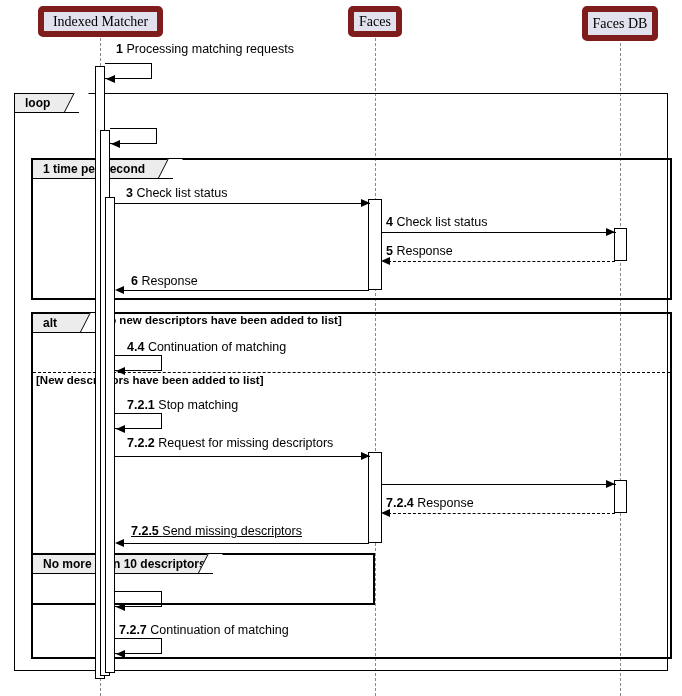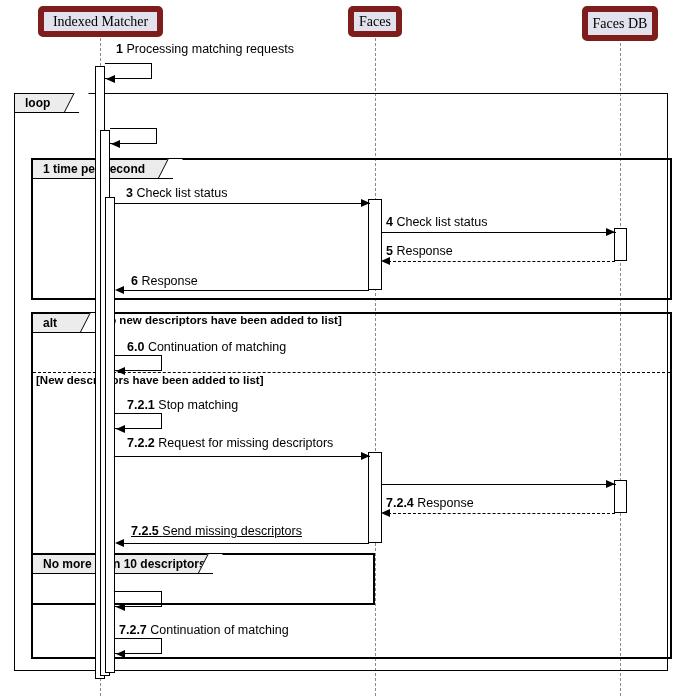--- a/index.html
+++ b/index.html
@@ -184,21 +184,21 @@
   <div class="arrow-l" style="left:381px;top:257px;"></div>
 
   <div class="msg-label" style="left:131px;top:274px;">
     <b>6</b>
     <span>Response</span>
   </div>
   <div class="msg-line" style="left:122px;top:290px;width:247px;"></div>
   <div class="arrow-l" style="left:115px;top:286px;"></div>
 
   <div class="msg-label" style="left:127px;top:340px;">
-    <b>6.0</b>
+    <b>4.4</b>
     <span>Continuation of matching</span>
   </div>
   <div class="self-msg" style="left:115px;top:355px;width:47px;height:16px;"></div>
   <div class="arrow-l" style="left:116px;top:367px;"></div>
 
   <div class="msg-label" style="left:127px;top:398px;">
     <b>7.2.1</b>
     <span>Stop matching</span>
   </div>
   <div class="self-msg" style="left:115px;top:413px;width:47px;height:16px;"></div>

